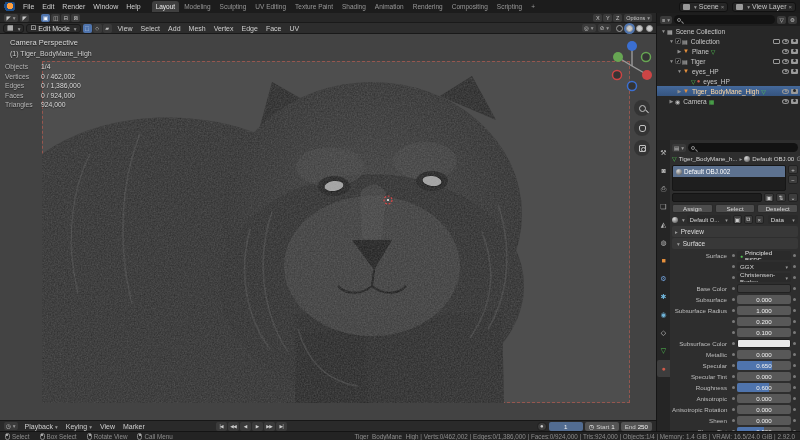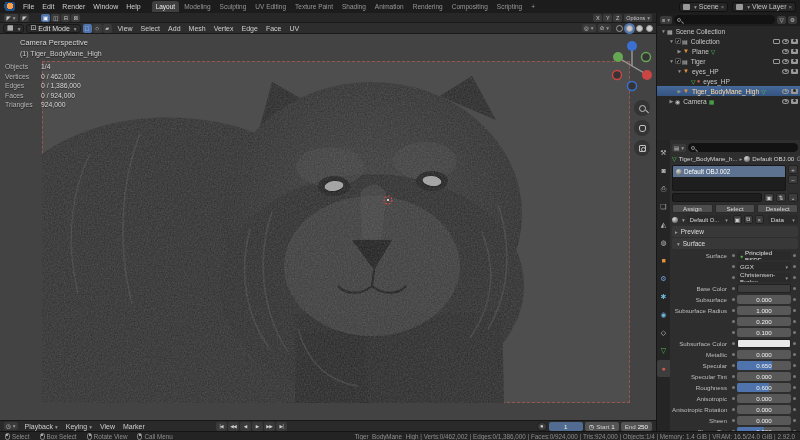--- a/index.html
+++ b/index.html
@@ -32,21 +32,21 @@
 .selmode{width:9px;height:9px;background:#3a3a3a;border-radius:2px;display:flex;align-items:center;justify-content:center;font-size:5px;color:#bbb;}
 .selmode.on{background:#4f74ad;color:#fff;}
 #vph-right{margin-left:auto;display:flex;gap:2px;align-items:center;}
 .shade-circ{width:7px;height:7px;border-radius:50%;border:1px solid #9a9a9a;}
 .shade-circ.fill{background:#c9c9c9;}
 .shade-circ.on{box-shadow:0 0 0 2px #4f74ad;}
 
 #viewport{left:0;top:34px;width:656px;height:386px;background:#434343;overflow:hidden;}
 #camframe{position:absolute;left:42px;top:27px;width:588px;height:342px;background:#4e4e4e;border:1px dashed #96564e;}
 #vp-svg{position:absolute;left:0;top:0;}
-#vp-info{position:absolute;left:20px;top:3px;color:#d8d8d8;text-shadow:0 1px 1px rgba(0,0,0,.6);line-height:11px;font-size:7.5px;}
+#vp-info{position:absolute;left:10px;top:3px;color:#d8d8d8;text-shadow:0 1px 1px rgba(0,0,0,.6);line-height:11px;font-size:7.5px;}
 #vp-info .sub{font-size:7px;color:#cfcfcf;}
 #vp-stats{position:absolute;left:5px;top:28px;font-size:6.8px;color:#b5b5b5;text-shadow:0 1px 1px rgba(0,0,0,.5);}
 #vp-stats .srow{display:flex;line-height:9.5px;}
 #vp-stats .sl{width:36px;}
 #vp-stats .sv{color:#d9d9d9;}
 #gizmo{position:absolute;left:610px;top:4px;width:44px;height:56px;}
 .navbtn{position:absolute;left:634px;width:16px;height:16px;border-radius:50%;background:rgba(40,40,40,.55);display:flex;align-items:center;justify-content:center;}
 .navglyph{width:7px;height:7px;border:1.4px solid #c2c2c2;border-radius:50%;position:relative;}
 .navglyph.mag::after{content:"";position:absolute;left:5px;top:5px;width:4px;height:1.4px;background:#c2c2c2;transform:rotate(45deg);}
 .navglyph.hand{border-radius:2px 2px 3px 3px;}

